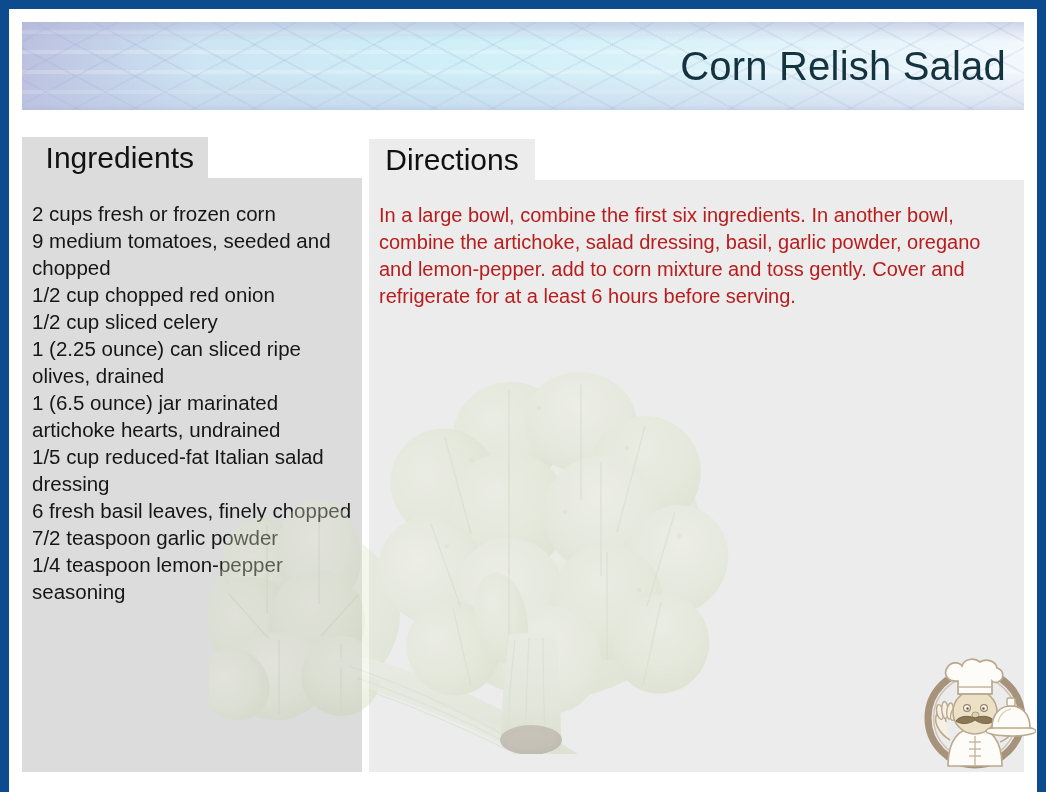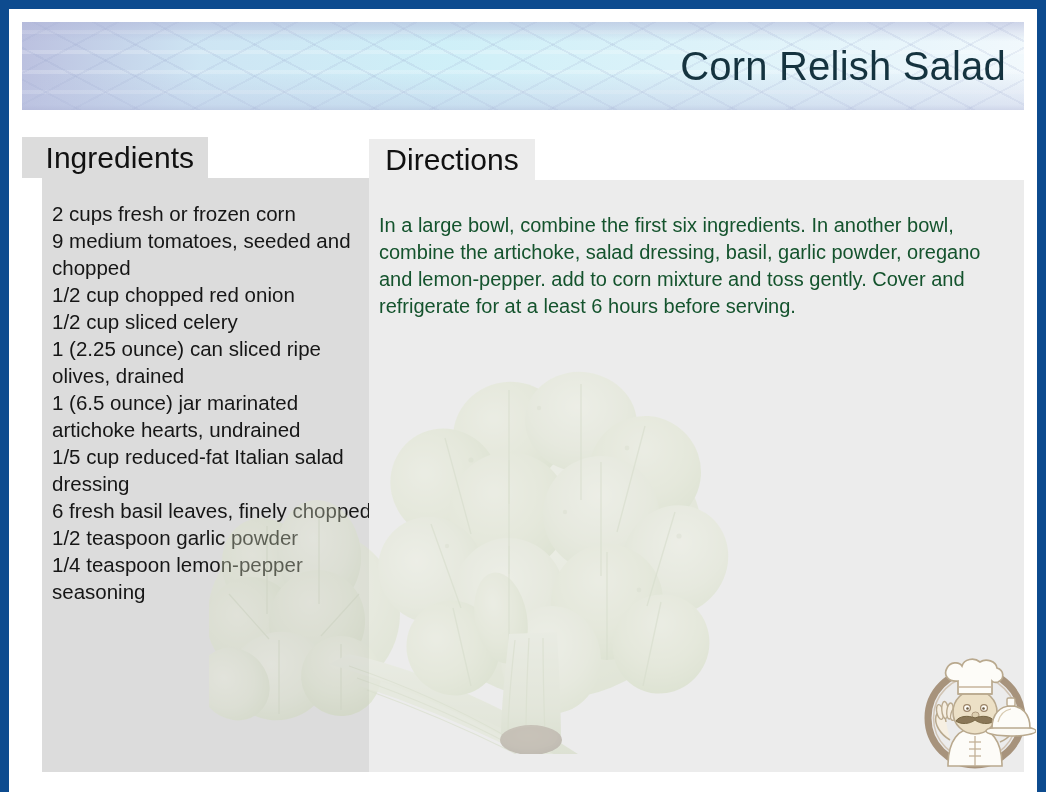--- a/index.html
+++ b/index.html
@@ -130,21 +130,20 @@
 
   
   .panel-ingredients {
     position: absolute;
     left: 13px;
     top: 169px;
     width: 340px;
     height: 594px;
     background: #dcdcdc;
     box-sizing: border-box;
-    margin-left: 20px;
   }
   .panel-directions {
     position: absolute;
     left: 360px;
     top: 171px;
     width: 655px;
     height: 592px;
     background: #ececec;
     box-sizing: border-box;
   }
@@ -158,25 +157,25 @@
     line-height: 27px;
     color: #161616;
   }
   .ingredient-line {
     display: block;
   }
 
   .directions-text {
     position: absolute;
     left: 10px;
-    top: 32px;
+    top: 22px;
     width: 630px;
     font-size: 20px;
     line-height: 27px;
-    color: #14532d;
+    color: #b91c1c;
   }
 
   
   .artichoke {
     position: absolute;
     left: 200px;
     top: 355px;
     width: 530px;
     height: 390px;
     pointer-events: none;
@@ -212,21 +211,21 @@
     <div class="panel-ingredients">
       <div class="ingredients-list">
         <span class="ingredient-line">2 cups fresh or frozen corn</span>
         <span class="ingredient-line">9 medium tomatoes, seeded and chopped</span>
         <span class="ingredient-line">1/2 cup chopped red onion</span>
         <span class="ingredient-line">1/2 cup sliced celery</span>
         <span class="ingredient-line">1 (2.25 ounce) can sliced ripe olives, drained</span>
         <span class="ingredient-line">1 (6.5 ounce) jar marinated artichoke hearts, undrained</span>
         <span class="ingredient-line">1/5 cup reduced-fat Italian salad dressing</span>
         <span class="ingredient-line">6 fresh basil leaves, finely chopped</span>
-        <span class="ingredient-line">1/2 teaspoon garlic powder</span>
+        <span class="ingredient-line">7/2 teaspoon garlic powder</span>
         <span class="ingredient-line">1/4 teaspoon lemon-pepper seasoning</span>
       </div>
     </div>
 
     <div class="tab tab-directions">Directions</div>
 
     <div class="panel-directions">
       <div class="directions-text">In a large bowl, combine the first six ingredients. In another bowl, combine the artichoke, salad dressing, basil, garlic powder, oregano and lemon-pepper. add to corn mixture and toss gently. Cover and refrigerate for at a least 6 hours before serving.</div>
     </div>
 

